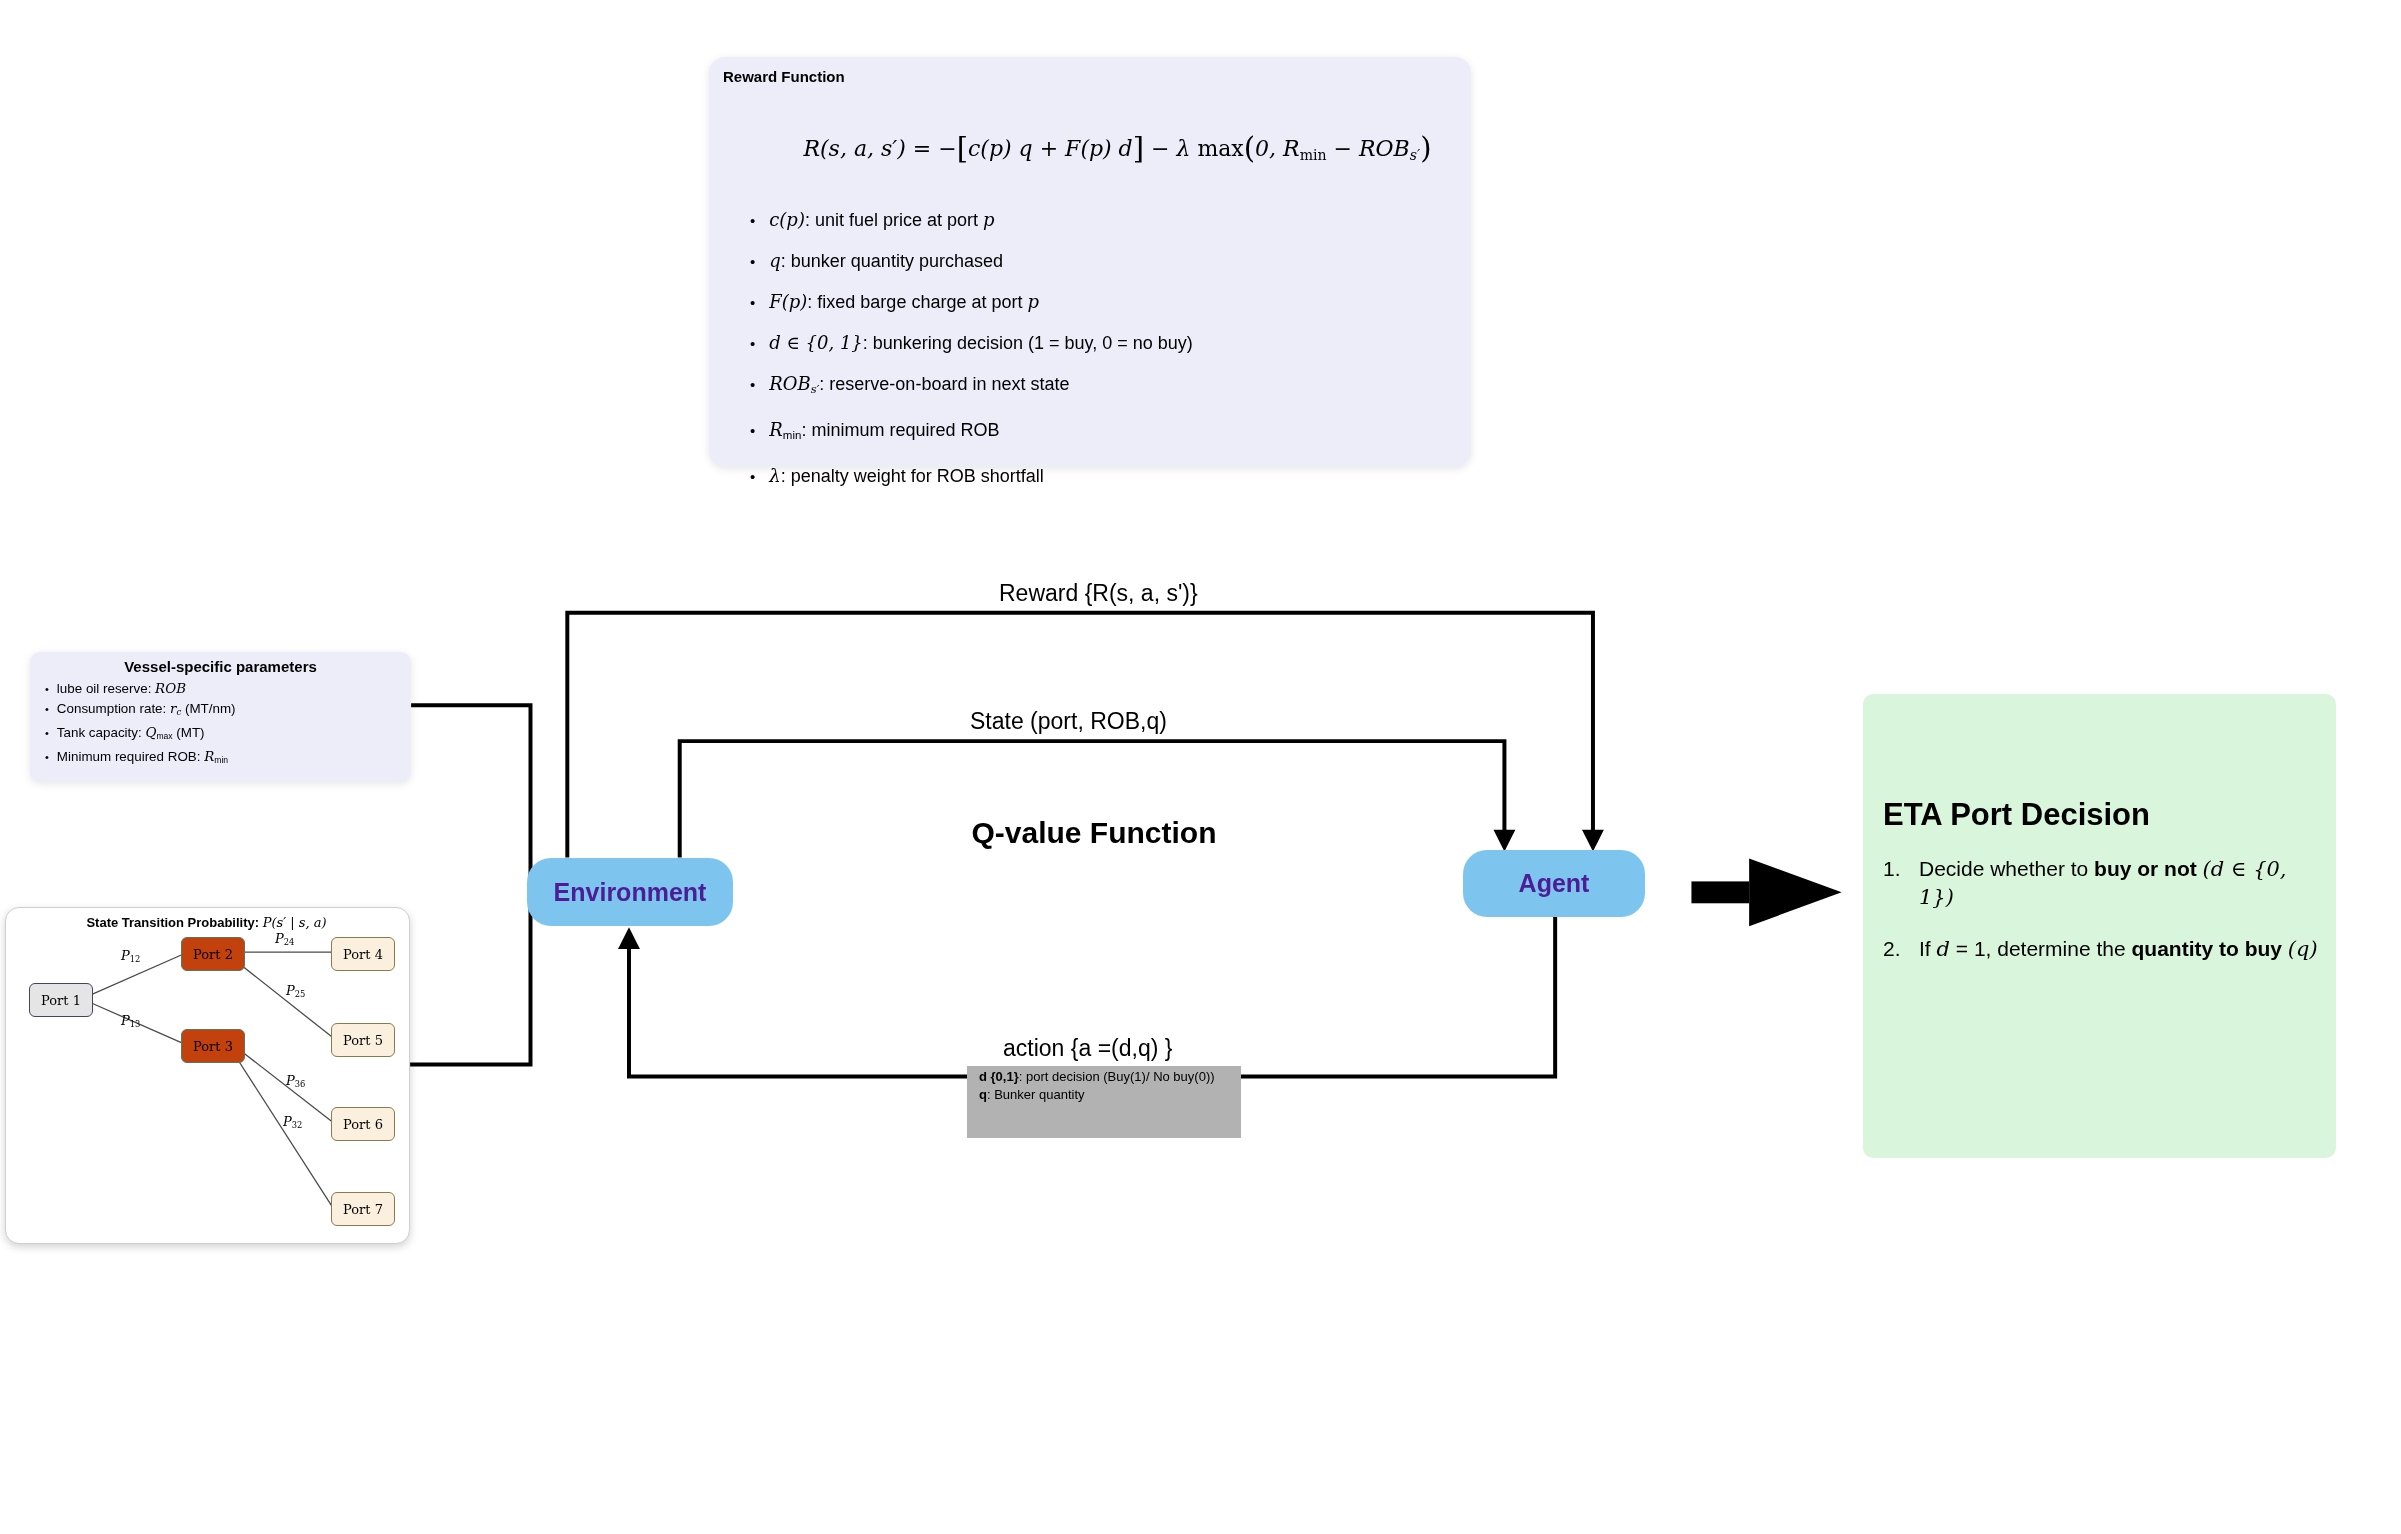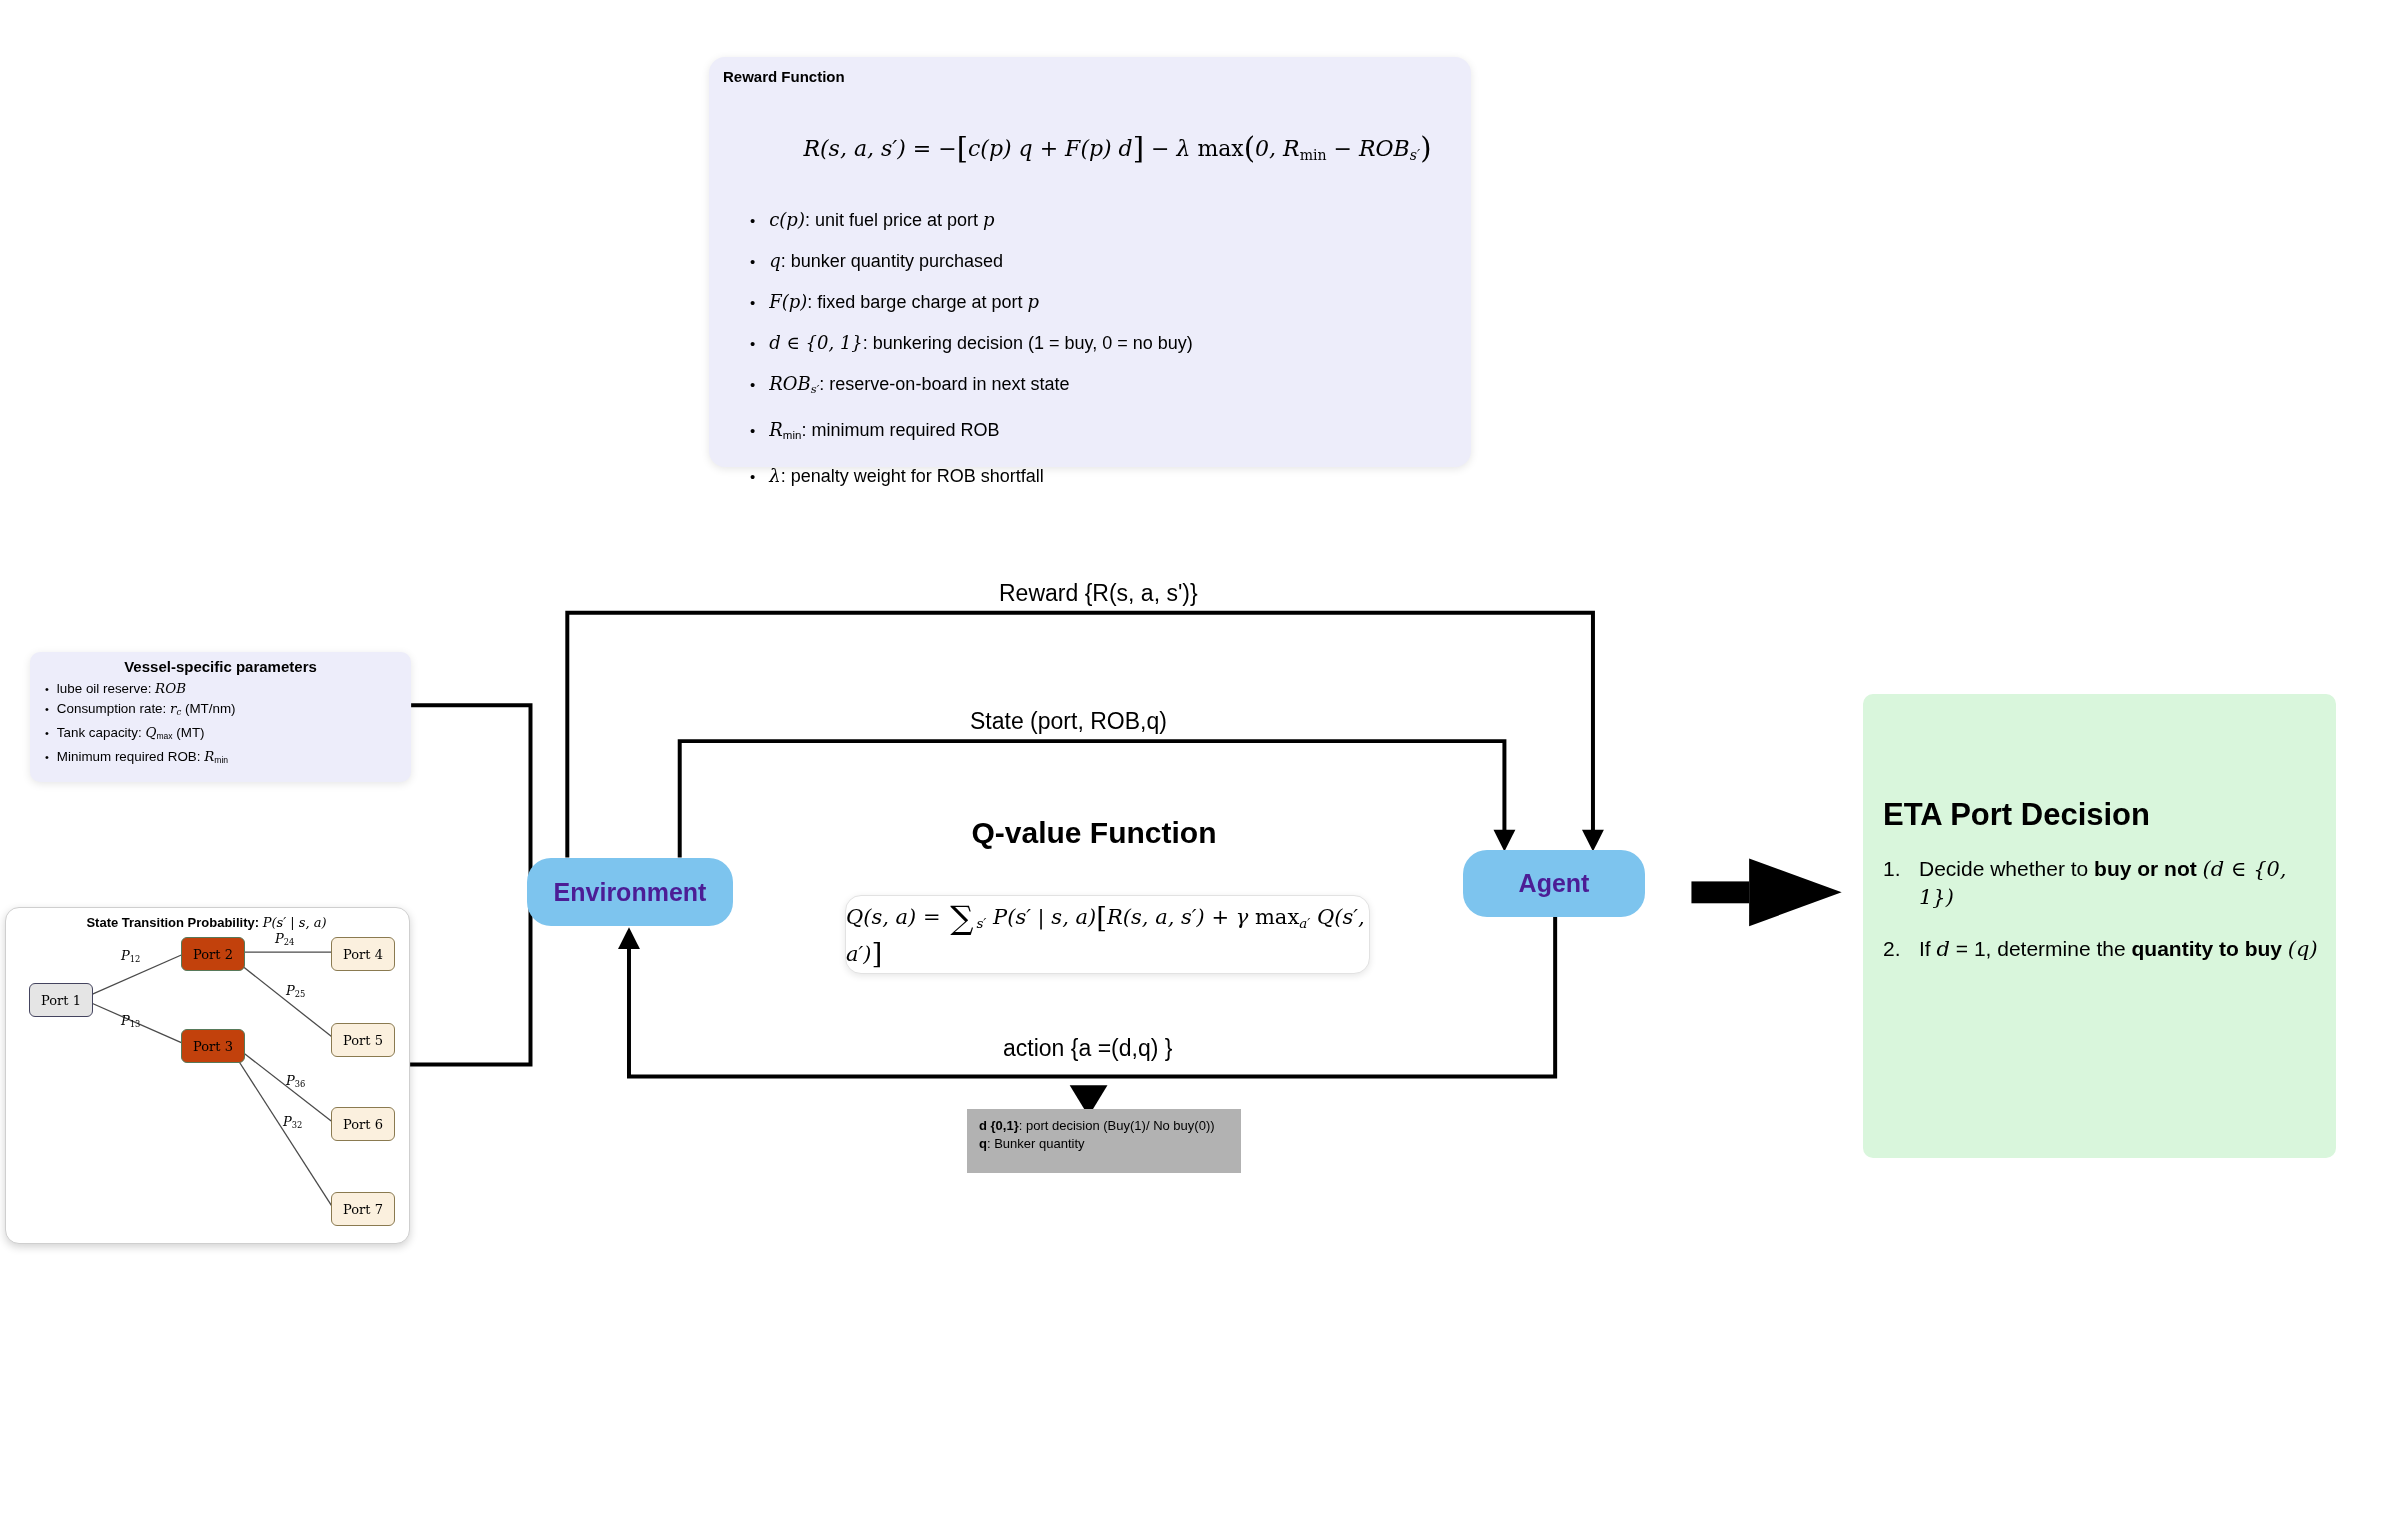--- a/index.html
+++ b/index.html
@@ -56,21 +56,21 @@
   .p-qbox{left:845px;top:895px;width:523px;height:77px;background:#fff;border:1.5px solid #e2e2e2;
           border-radius:16px;box-shadow:0 2px 7px rgba(0,0,0,0.10);display:flex;align-items:center;
           justify-content:center;font-size:21px;z-index:2;}
 
   .p-eta{left:1863px;top:694px;width:473px;height:464px;background:#D9F6DC;border-radius:10px;}
   .eta-title{left:20px;top:103px;font-size:31px;font-weight:700;font-family:"Liberation Sans",sans-serif;}
   .eta-items{left:20px;top:161px;right:8px;}
   .eta-row{display:flex;align-items:baseline;margin-bottom:24px;font-size:21px;line-height:27px;}
   .eta-num{width:26px;margin-right:10px;}
 
-  .p-note{left:967px;top:1109px;width:274px;height:64px;background:#B2B2B2;padding:8px 8px 0 12px;
+  .p-note{left:967px;top:1066px;width:274px;height:72px;background:#B2B2B2;padding:2px 8px 0 12px;
           box-sizing:border-box;font-size:13px;line-height:18px;z-index:2;}
 
   svg.layer{position:absolute;left:0;top:0;z-index:1;pointer-events:none;}
   .z0{z-index:0;} .z2{z-index:2;}
 </style>
 </head>
 <body>
 
 <div id="canvas">
 
@@ -176,23 +176,20 @@
   <div class="abs elabel math" style="left:283px;top:1114px;"><span class="tok-i">P</span><span class="tok-sub">32</span></div>
 
   <div class="abs pill p-env">Environment</div>
   <div class="abs pill p-agent">Agent</div>
 
   <div class="abs loop-lbl lbl-reward">Reward {R(s, a, s')}</div>
   <div class="abs loop-lbl lbl-state">State (port, ROB,q)</div>
   <div class="abs loop-lbl lbl-action">action {a =(d,q) }</div>
 
   <div class="abs q-title">Q-value Function</div>
-  <div class="abs p-qbox math">
-    <span><span class="tok-i">Q(s, a)  =  </span><span class="c-sum">∑</span><span class="tok-i tok-sub">s′</span><span class="tok-i"> P(s′ | s, a)</span><span class="c-brk">[</span><span class="tok-i">R(s, a, s′)  +  γ </span><span class="c-rm">max</span><span class="tok-i tok-sub">a′</span><span class="tok-i"> Q(s′, a′)</span><span class="c-brk">]</span></span>
-  </div>
 
   <div class="abs p-note">
     <div><span class="tok-b">d {0,1}</span><span>: port decision (Buy(1)/ No buy(0))</span></div>
     <div><span class="tok-b">q</span><span>: Bunker quantity</span></div>
   </div>
 
   <div class="abs p-eta z0">
     <div class="abs eta-title">ETA Port Decision</div>
     <div class="abs eta-items">
       <div class="eta-row">

